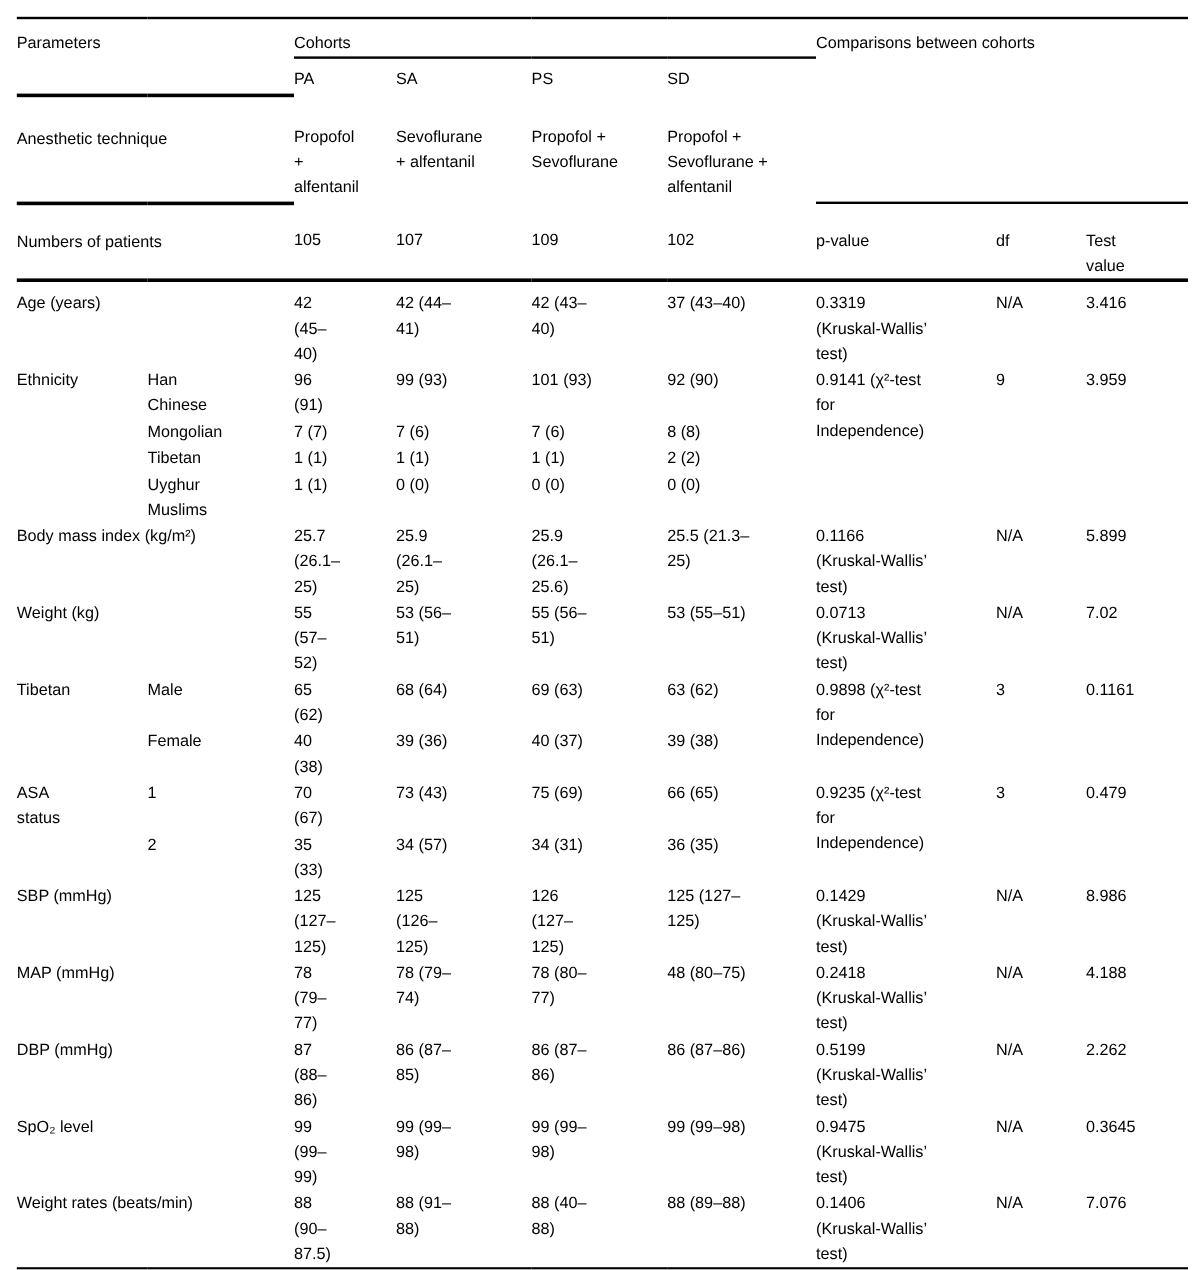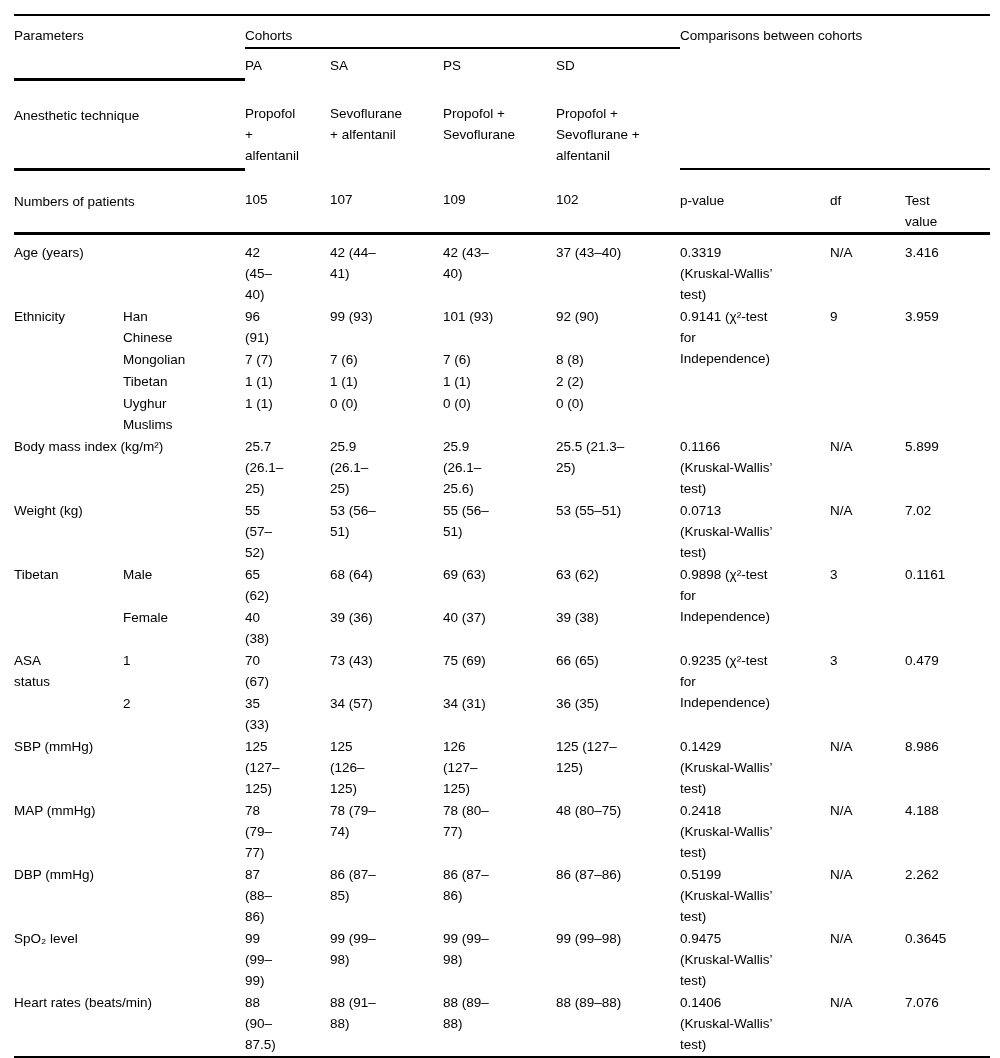--- a/index.html
+++ b/index.html
@@ -297,27 +297,27 @@
 98)</td>
     <td>99 (99–98)</td>
     <td>0.9475
 (Kruskal-Wallis’
 test)</td>
     <td>N/A</td>
     <td>0.3645</td>
   </tr>
 
   <tr>
-    <td colspan="2">Heart rates (beats/min)</td>
+    <td colspan="2">Weight rates (beats/min)</td>
     <td>88
 (90–
 87.5)</td>
     <td>88 (91–
 88)</td>
-    <td>88 (89–
+    <td>88 (40–
 88)</td>
     <td>88 (89–88)</td>
     <td>0.1406
 (Kruskal-Wallis’
 test)</td>
     <td>N/A</td>
     <td>7.076</td>
   </tr>
 </tbody>
   </table>

